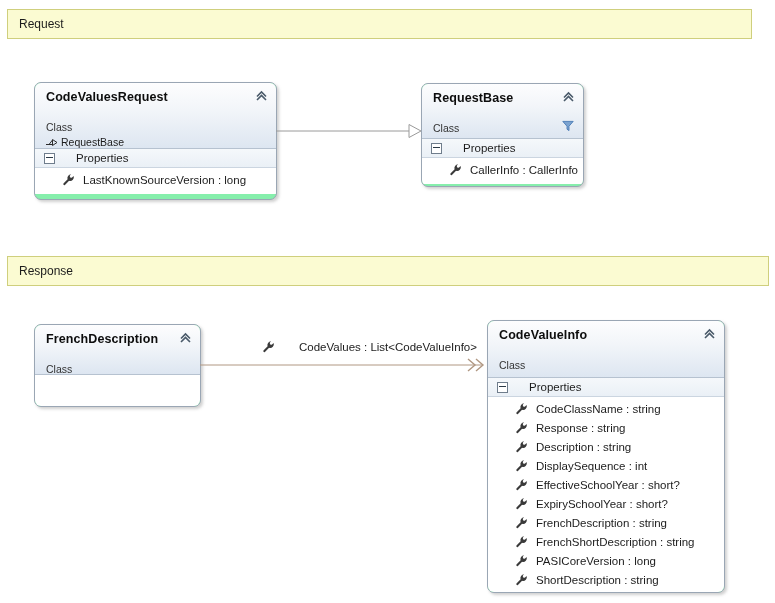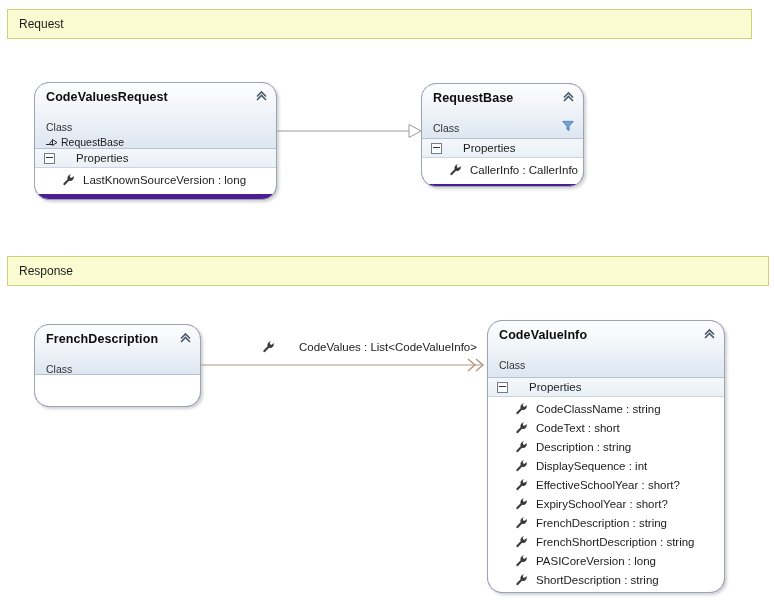--- a/index.html
+++ b/index.html
@@ -30,22 +30,22 @@
     color: #1c1c1c;
   }
   #banner-request  { left: 7px;  top: 9px;   width: 745px; height: 30px; }
   #banner-response { left: 7px;  top: 250px; width: 762px; height: 30px; margin-top: 6px; }
 
   
   .uml-class {
     position: absolute;
     box-sizing: border-box;
     border: 1px solid #9aa6b4;
-    border-radius: 15px;
-    background: #4c1d95;
+    border-radius: 7px;
+    background: #86efac;
     box-shadow: 2px 2px 3px rgba(120,120,120,0.35);
     overflow: hidden;
   }
   .uml-header {
     position: relative;
     box-sizing: border-box;
     background: linear-gradient(to bottom, #fdfdfe 0%, #f2f5f9 42%, #dde6f1 100%);
     border-bottom: 1px solid #b6c2d0;
     padding: 7px 10px 6px 11px;
   }
@@ -279,21 +279,21 @@
       <div class="member-row">
         <svg class="wrench" width="13" height="13" viewBox="0 0 16 16">
           <path d="M11.2,1.6 a4.6,4.6 0 0 0 -4.3,6.2 L1.8,12.9 a1.3,1.3 0 0 0 1.8,1.8 l5.1,-5.1 a4.6,4.6 0 0 0 5.6,-6 L12,5.9 10,5.4 9.5,3.4 Z" fill="#3a3a3a"></path>
         </svg>
         <span>CodeClassName : string</span>
       </div>
       <div class="member-row">
         <svg class="wrench" width="13" height="13" viewBox="0 0 16 16">
           <path d="M11.2,1.6 a4.6,4.6 0 0 0 -4.3,6.2 L1.8,12.9 a1.3,1.3 0 0 0 1.8,1.8 l5.1,-5.1 a4.6,4.6 0 0 0 5.6,-6 L12,5.9 10,5.4 9.5,3.4 Z" fill="#3a3a3a"></path>
         </svg>
-        <span>CodeText : short</span>
+        <span>Response : string</span>
       </div>
       <div class="member-row">
         <svg class="wrench" width="13" height="13" viewBox="0 0 16 16">
           <path d="M11.2,1.6 a4.6,4.6 0 0 0 -4.3,6.2 L1.8,12.9 a1.3,1.3 0 0 0 1.8,1.8 l5.1,-5.1 a4.6,4.6 0 0 0 5.6,-6 L12,5.9 10,5.4 9.5,3.4 Z" fill="#3a3a3a"></path>
         </svg>
         <span>Description : string</span>
       </div>
       <div class="member-row">
         <svg class="wrench" width="13" height="13" viewBox="0 0 16 16">
           <path d="M11.2,1.6 a4.6,4.6 0 0 0 -4.3,6.2 L1.8,12.9 a1.3,1.3 0 0 0 1.8,1.8 l5.1,-5.1 a4.6,4.6 0 0 0 5.6,-6 L12,5.9 10,5.4 9.5,3.4 Z" fill="#3a3a3a"></path>

